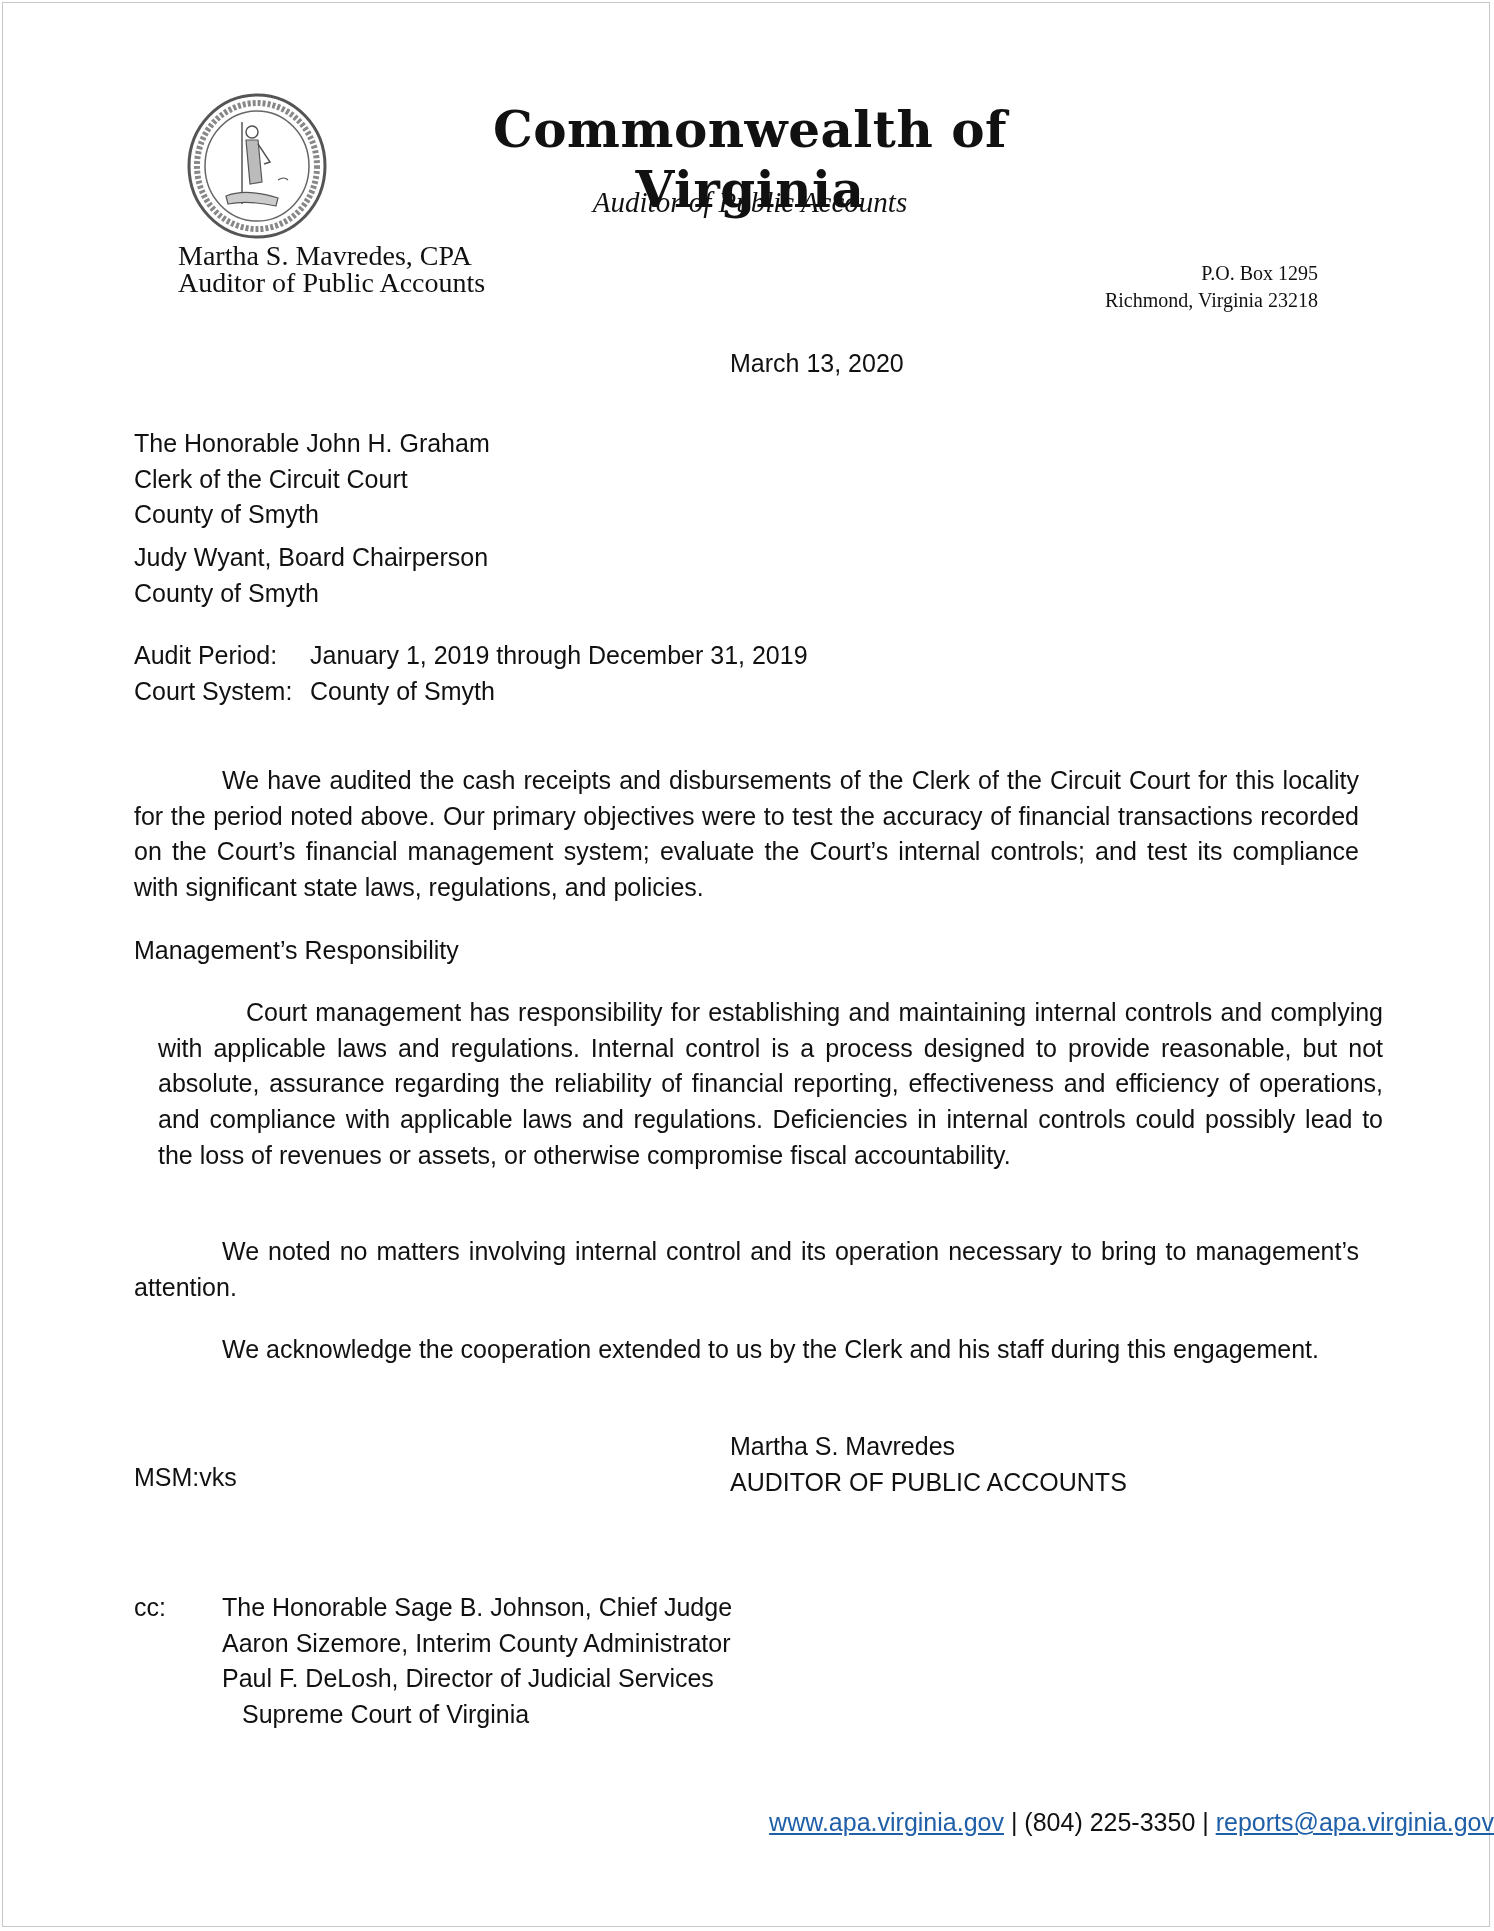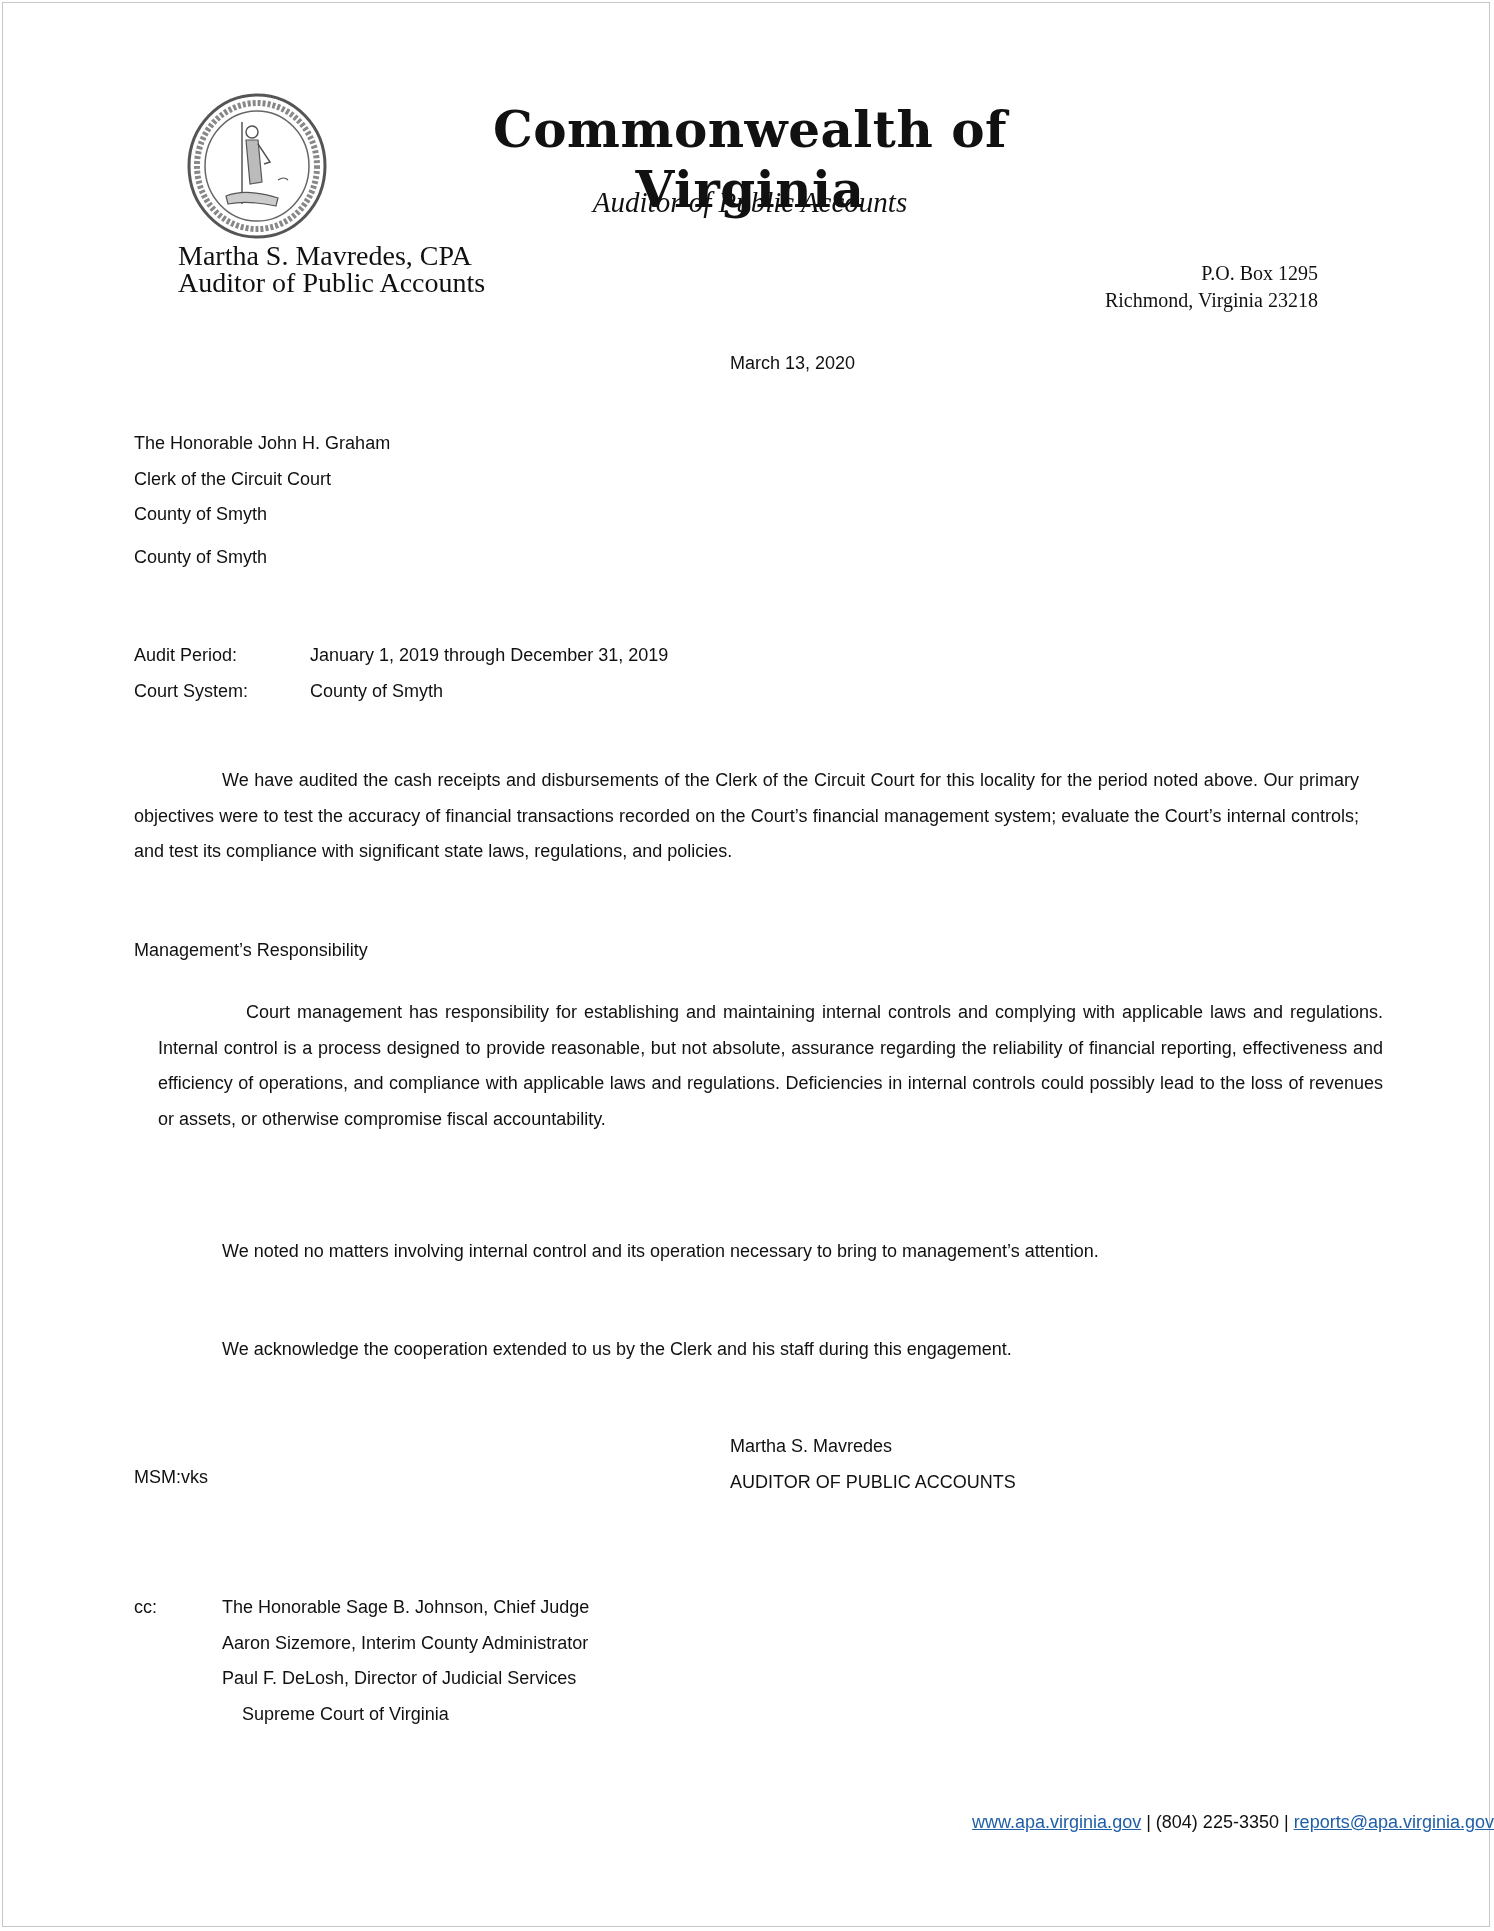--- a/index.html
+++ b/index.html
@@ -6,21 +6,21 @@
   body { width: 1494px; height: 1931px; position: relative; overflow: hidden; color: #111; }
   .page-border { position: absolute; left: 2px; top: 2px; width: 1488px; height: 1925px; border: 1px solid #c8c8c8; box-sizing: border-box; }
   .serif { font-family: "Liberation Serif", "DejaVu Serif", serif; }
 
   .seal { position: absolute; left: 186px; top: 92px; width: 142px; height: 148px; }
   .title { position: absolute; left: 440px; top: 100px; width: 620px; text-align: center; font-family: "DejaVu Serif", serif; font-weight: bold; font-size: 50px; letter-spacing: 0.5px; line-height: 60px; }
   .subtitle { position: absolute; left: 440px; top: 185px; width: 620px; text-align: center; font-style: italic; font-size: 29px; line-height: 34px; }
   .lh-left { position: absolute; left: 178px; top: 242px; font-size: 28px; line-height: 27px; }
   .lh-right { position: absolute; right: 176px; top: 260px; font-size: 20px; line-height: 27px; text-align: right; }
 
-  .body-text { font-family: "Liberation Sans", "DejaVu Sans", sans-serif; font-size: 18px; line-height: 35.7px; }
+  .body-text { font-family: "Liberation Sans", "DejaVu Sans", sans-serif; font-size: 25px; line-height: 35.7px; }
   .date { position: absolute; left: 730px; top: 346px; }
   .block { position: absolute; left: 134px; }
   .addr1 { top: 426px; }
   .addr2 { top: 540px; }
   .audit { top: 638px; }
   .audit .row span.lbl { display: inline-block; }
   .para { position: absolute; left: 134px; width: 1225px; text-align: justify; text-align-last: left; }
   .p1 { top: 763px; }
   .heading { position: absolute; left: 134px; top: 933px; }
   .p2 { top: 995px; margin-left: 24px; }
@@ -66,20 +66,21 @@
 </div>
 
 <div class="date body-text">March 13, 2020</div>
 
 <div class="block addr1 body-text">
   <div>The Honorable John H. Graham</div>
   <div>Clerk of the Circuit Court</div>
   <div>County of Smyth</div>
 </div>
 <div class="block addr2 body-text">
+  <div>Judy Wyant, Board Chairperson</div>
   <div>County of Smyth</div>
 </div>
 
 <div class="block audit body-text">
   <div class="row">
     <span class="lbl" style="width:176px">Audit Period:</span><span>January 1, 2019 through December 31, 2019</span>
   </div>
   <div class="row">
     <span class="lbl" style="width:176px">Court System:</span><span>County of Smyth</span>
   </div>

